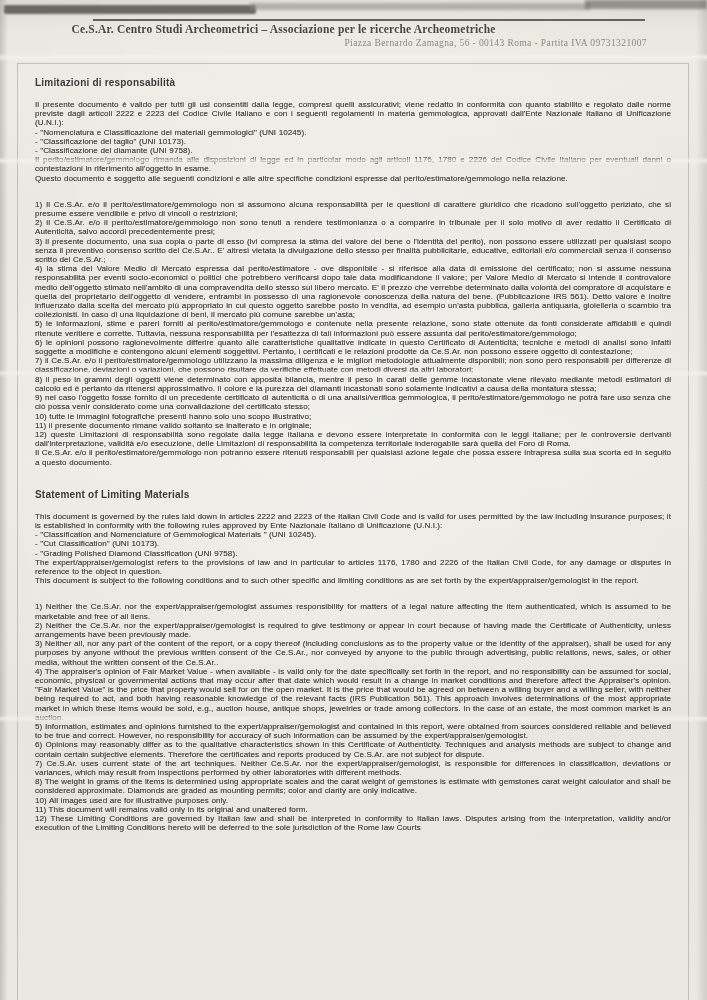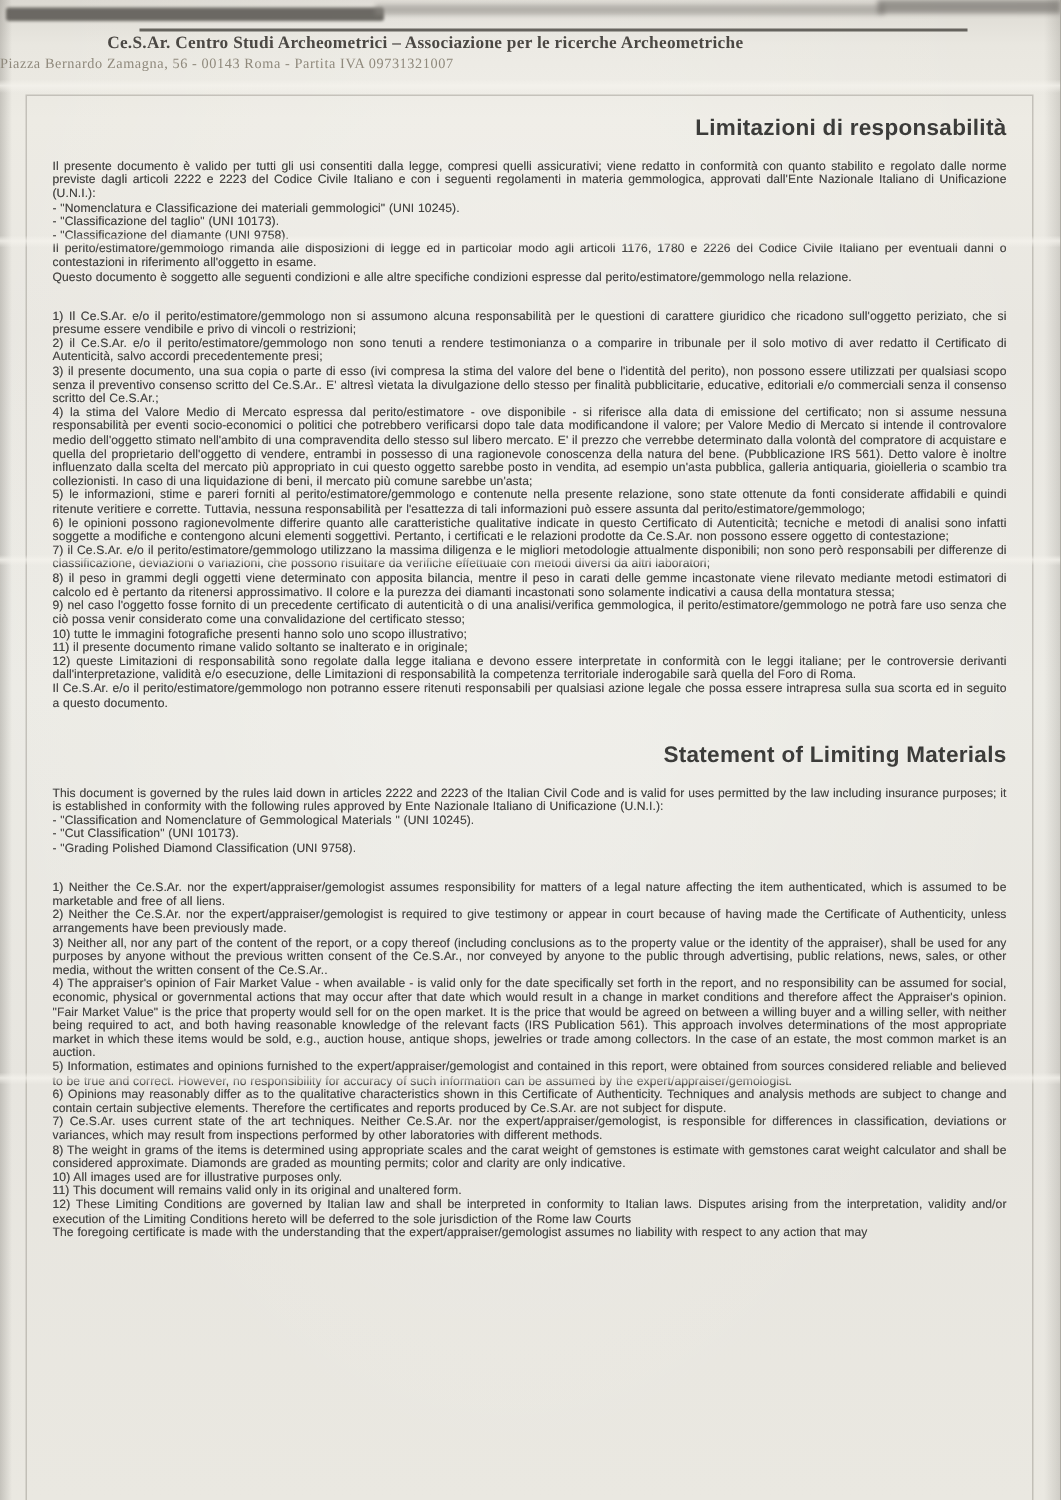--- a/index.html
+++ b/index.html
@@ -21,32 +21,32 @@
   .edge-right{position:absolute;right:0;top:0;width:11px;height:100%;background:linear-gradient(270deg,rgba(100,97,91,.20),rgba(100,97,91,0));}
   .crease{position:absolute;left:0;width:707px;background:linear-gradient(180deg,rgba(243,241,235,0),rgba(245,243,237,.72) 45%,rgba(243,241,235,0));pointer-events:none;}
   .crease-1{top:53px;height:9px;}
   .crease-2{top:157px;height:8px;}
   .crease-3{top:370px;height:7px;}
   .crease-4{top:715px;height:8px;}
   
   .letterhead-rule{position:absolute;left:93px;top:19px;width:552px;height:2px;background:#45423d;opacity:.8;}
   .org{position:absolute;left:0;top:23px;width:567px;text-align:center;
        font-family:"Liberation Serif",serif;font-weight:700;font-size:11.5px;letter-spacing:.2px;color:#4b4844;}
-  .addr{position:absolute;left:0;top:38px;width:647px;text-align:left;
+  .addr{position:absolute;left:0;top:38px;width:647px;text-align:right;
        font-family:"Liberation Serif",serif;font-size:9.5px;letter-spacing:.4px;color:#8f897c;}
   
   .content-box{
     position:absolute;left:17px;top:63px;width:672px;height:955px;
     box-sizing:border-box;
     border:1px solid rgba(146,143,134,.45);border-bottom:none;
     padding:13px 17px 0 17px;
   }
   .sec h2{
-    margin:0 0 12px 0;text-align:right;
-    font-family:"Liberation Sans",sans-serif;font-weight:700;font-size:15px;letter-spacing:.2px;color:#3c3c3a;
+    margin:0 0 12px 0;text-align:left;
+    font-family:"Liberation Sans",sans-serif;font-weight:700;font-size:10px;letter-spacing:.2px;color:#3c3c3a;
   }
   .sec-english{margin-top:22px;}
   .para{
     margin:0;text-align:justify;
     font-size:8.1px;line-height:9.2px;letter-spacing:.05px;word-spacing:.2px;
     color:#454442;text-shadow:0 0 .3px rgba(69,68,66,.55);
   }
   .block-gap{height:17px;}
 </style>
 </head>
@@ -92,33 +92,34 @@
           <p class="para">Il Ce.S.Ar. e/o il perito/estimatore/gemmologo non potranno essere ritenuti responsabili per qualsiasi azione legale che possa essere intrapresa sulla sua scorta ed in seguito a questo documento.</p>
         </div>
     </section>
     <section class="sec sec-english">
       <h2>Statement of Limiting Materials</h2>
       <div class="paras">
           <p class="para">This document is governed by the rules laid down in articles 2222 and 2223 of the Italian Civil Code and is valid for uses permitted by the law including insurance purposes; it is established in conformity with the following rules approved by Ente Nazionale Italiano di Unificazione (U.N.I.):</p>
           <p class="para">- "Classification and Nomenclature of Gemmological Materials " (UNI 10245).</p>
           <p class="para">- "Cut Classification" (UNI 10173).</p>
           <p class="para">- "Grading Polished Diamond Classification (UNI 9758).</p>
+          <p class="para">The expert/appraiser/gemologist refers to the provisions of law and in particular to articles 1176, 1780 and 2226 of the Italian Civil Code, for any damage or disputes in reference to the object in question.</p>
+          <p class="para">This document is subject to the following conditions and to such other specific and limiting conditions as are set forth by the expert/appraiser/gemologist in the report.</p>
           <div class="block-gap"></div>
           <p class="para">1)  Neither the Ce.S.Ar. nor the expert/appraiser/gemologist assumes responsibility for matters of a legal nature affecting the item authenticated, which is assumed to be marketable and free of all liens.</p>
           <p class="para">2)  Neither the Ce.S.Ar. nor the expert/appraiser/gemologist is required to give testimony or appear in court because of having made the Certificate of Authenticity, unless arrangements have been previously made.</p>
           <p class="para">3)  Neither all, nor any part of the content of the report, or a copy thereof (including conclusions as to the property value or the identity of the appraiser), shall be used for any purposes by anyone without the previous written consent of the Ce.S.Ar., nor conveyed by anyone to the public through advertising, public relations, news, sales, or other media, without the written consent of the Ce.S.Ar..</p>
           <p class="para">4)  The appraiser's opinion of Fair Market Value - when available - is valid only for the date specifically set forth in the report, and no responsibility can be assumed for social, economic, physical or governmental actions that may occur after that date which would result in a change in market conditions and therefore affect the Appraiser's opinion. "Fair Market Value" is the price that property would sell for on the open market. It is the price that would be agreed on between a willing buyer and a willing seller, with neither being required to act, and both having reasonable knowledge of the relevant facts (IRS Publication 561). This approach involves determinations of the most appropriate market in which these items would be sold, e.g., auction house, antique shops, jewelries or trade among collectors. In the case of an estate, the most common market is an auction.</p>
           <p class="para">5)  Information, estimates and opinions furnished to the expert/appraiser/gemologist and contained in this report, were obtained from sources considered reliable and believed to be true and correct. However, no responsibility for accuracy of such information can be assumed by the expert/appraiser/gemologist.</p>
           <p class="para">6)  Opinions may reasonably differ as to the qualitative characteristics shown in this Certificate of Authenticity. Techniques and analysis methods are subject to change and contain certain subjective elements. Therefore the certificates and reports produced by Ce.S.Ar. are not subject for dispute.</p>
           <p class="para">7)  Ce.S.Ar. uses current state of the art techniques. Neither Ce.S.Ar. nor the expert/appraiser/gemologist, is responsible for differences in classification, deviations or variances, which may result from inspections performed by other laboratories with different methods.</p>
           <p class="para">8)  The weight in grams of the items is determined using appropriate scales and the carat weight of gemstones is estimate with gemstones carat weight calculator and shall be considered approximate. Diamonds are graded as mounting permits; color and clarity are only indicative.</p>
           <p class="para">10) All images used are for illustrative purposes only.</p>
           <p class="para">11) This document will remains valid only in its original and unaltered form.</p>
           <p class="para">12) These Limiting Conditions are governed by Italian law and shall be interpreted in conformity to Italian laws. Disputes arising from the interpretation, validity and/or execution of the Limiting Conditions hereto will be deferred to the sole jurisdiction of the Rome law Courts</p>
-          <p class="para">The foregoing certificate is made with the understanding that the expert/appraiser/gemologist assumes no liability with respect to any action that may</p>
         </div>
     </section>
   </div>
 
   <div class="crease crease-1"></div>
   <div class="crease crease-2"></div>
   <div class="crease crease-3"></div>
   <div class="crease crease-4"></div>
 
 </div>

